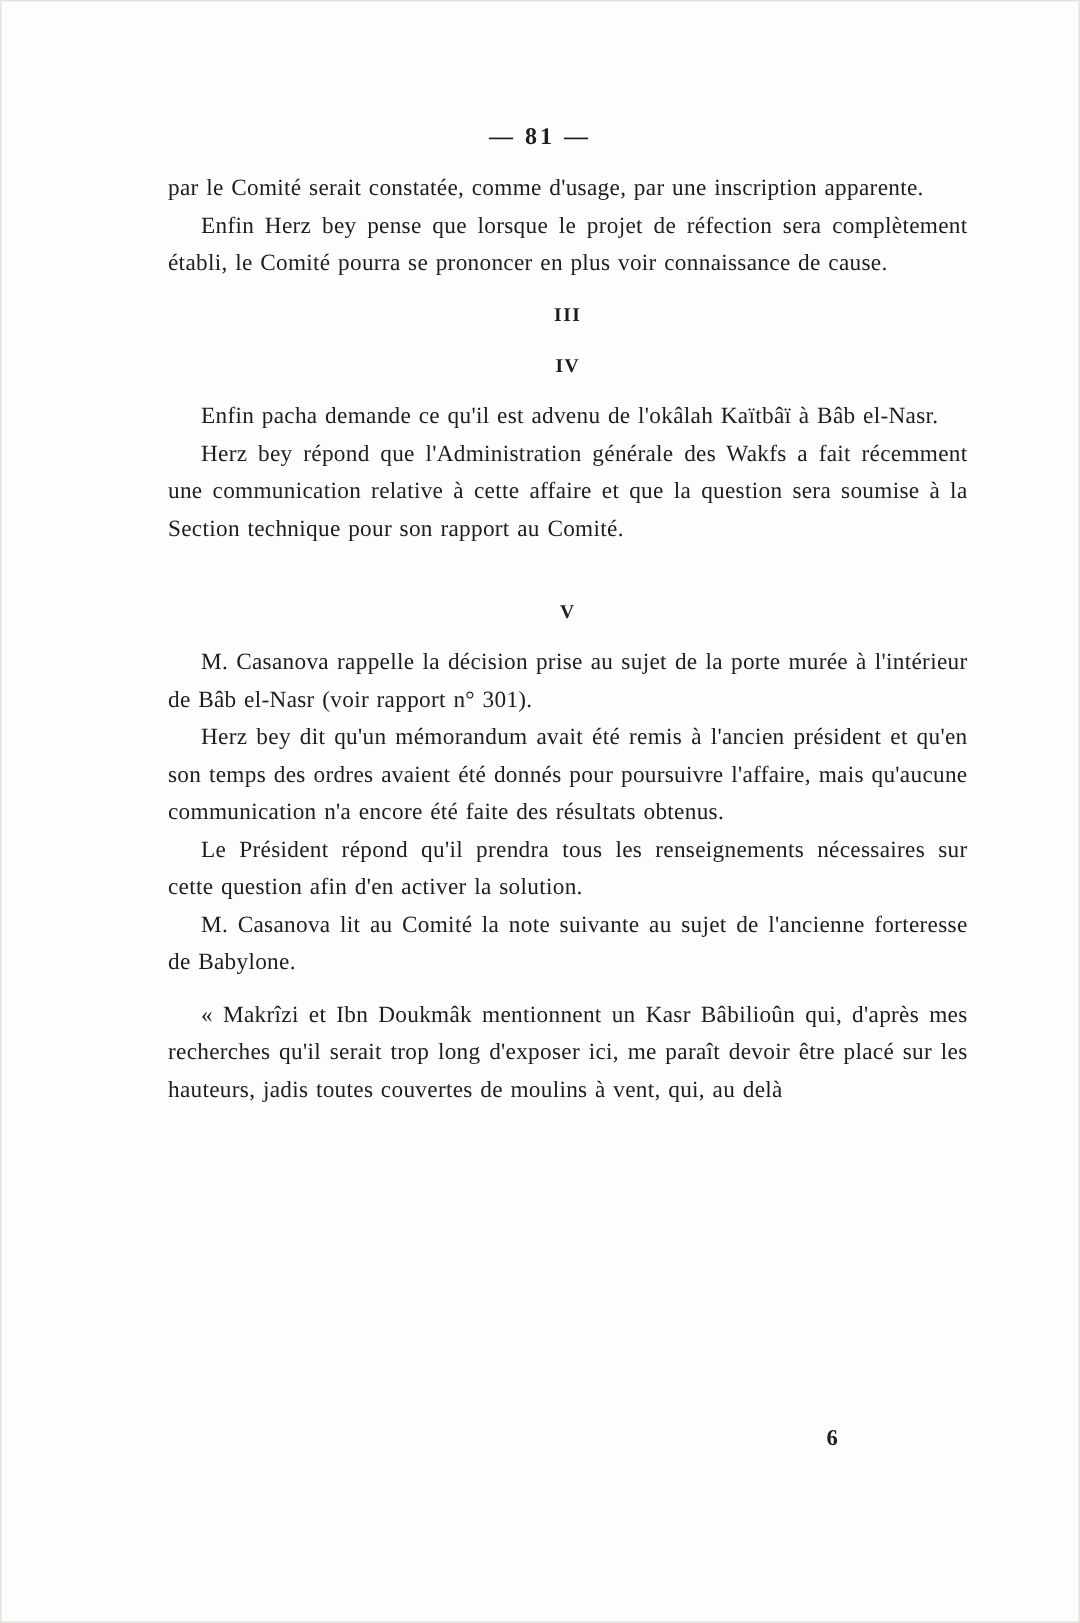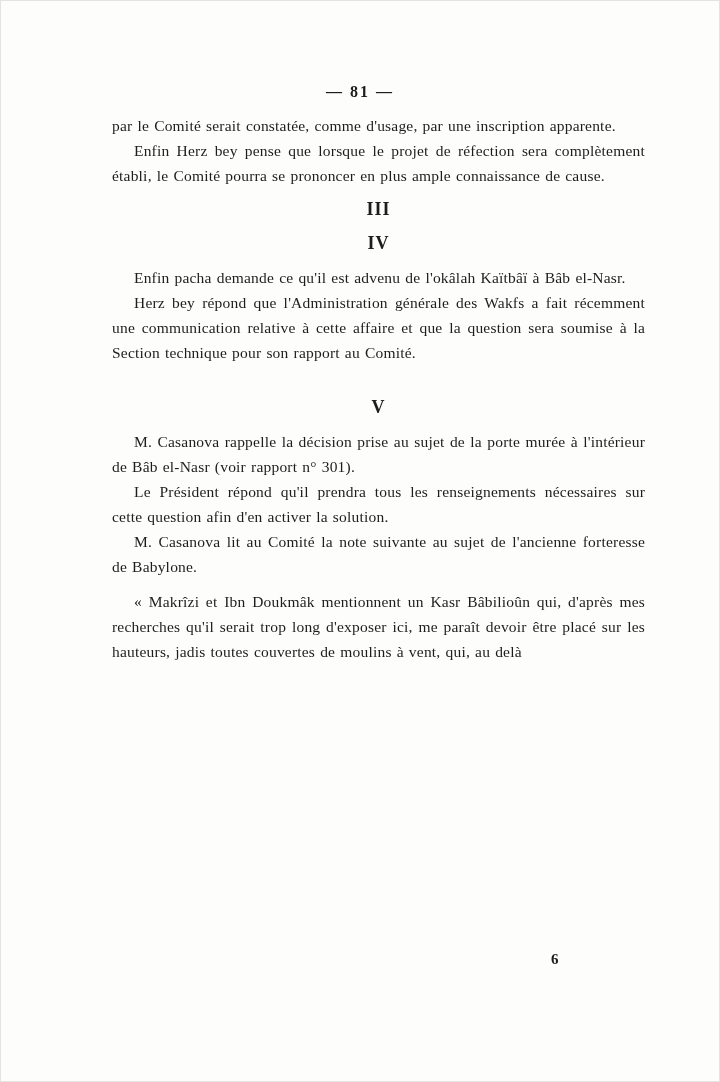--- a/index.html
+++ b/index.html
@@ -42,21 +42,21 @@
   .para {
     margin: 0;
     text-indent: 22px;
   }
   .para.no-indent {
     text-indent: 0;
   }
   .heading {
     text-align: center;
     font-weight: bold;
-    font-size: 18px;
+    font-size: 13px;
     margin: 9px 0;
     letter-spacing: 1px;
   }
   .heading.extra-top {
     margin-top: 30px;
   }
   .quote-gap {
     margin-top: 10px;
   }
   .printer-mark {
@@ -71,35 +71,36 @@
 <body>
 
 <div class="page">
 
   <div class="page-number">— 81 —</div>
 
   <div class="content">
 
     <p class="para no-indent">par le Comité serait constatée, comme d'usage, par une inscription apparente.</p>
 
-    <p class="para">Enfin Herz bey pense que lorsque le projet de réfection sera complètement établi, le Comité pourra se prononcer en plus ample connaissance de cause.</p>
+    <p class="para">Enfin Herz bey pense que lorsque le projet de réfection sera complètement établi, le Comité pourra se prononcer en plus voir connaissance de cause.</p>
 
     <div class="heading">III</div>
 
 
     <div class="heading">IV</div>
 
     <p class="para">Enfin pacha demande ce qu'il est advenu de l'okâlah Kaïtbâï à Bâb el-Nasr.</p>
 
     <p class="para">Herz bey répond que l'Administration générale des Wakfs a fait récemment une communication relative à cette affaire et que la question sera soumise à la Section technique pour son rapport au Comité.</p>
 
     <div class="heading extra-top">V</div>
 
     <p class="para">M. Casanova rappelle la décision prise au sujet de la porte murée à l'intérieur de Bâb el-Nasr (voir rapport n° 301).</p>
 
+    <p class="para">Herz bey dit qu'un mémorandum avait été remis à l'ancien président et qu'en son temps des ordres avaient été donnés pour poursuivre l'affaire, mais qu'aucune communication n'a encore été faite des résultats obtenus.</p>
 
     <p class="para">Le Président répond qu'il prendra tous les renseignements nécessaires sur cette question afin d'en activer la solution.</p>
 
 
     <p class="para">M. Casanova lit au Comité la note suivante au sujet de l'ancienne forteresse de Babylone.</p>
 
     <p class="para quote-gap">« Makrîzi et Ibn Doukmâk mentionnent un Kasr Bâbilioûn qui, d'après mes recherches qu'il serait trop long d'exposer ici, me paraît devoir être placé sur les hauteurs, jadis toutes couvertes de moulins à vent, qui, au delà</p>
 
   </div>
 

